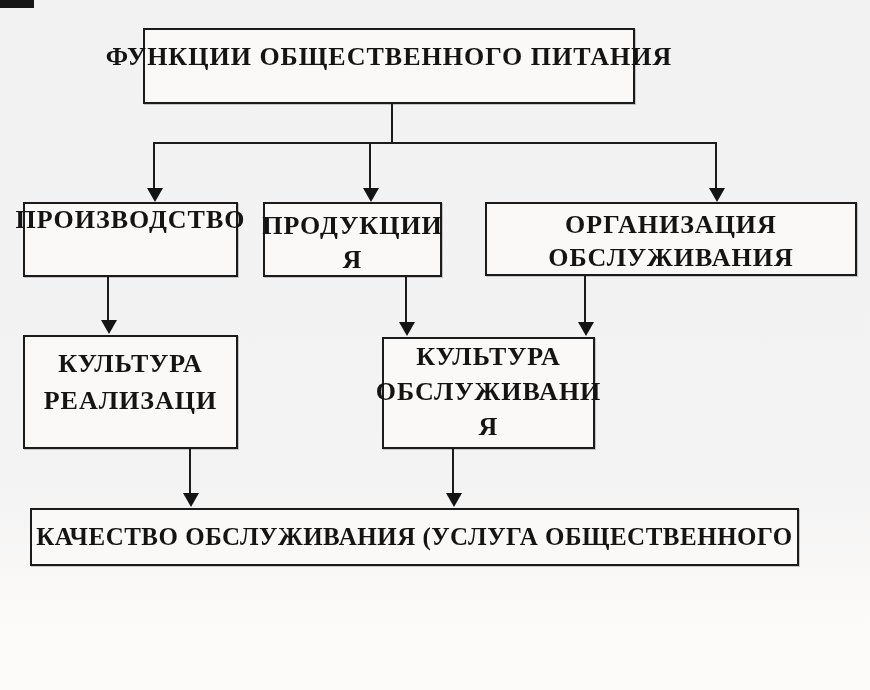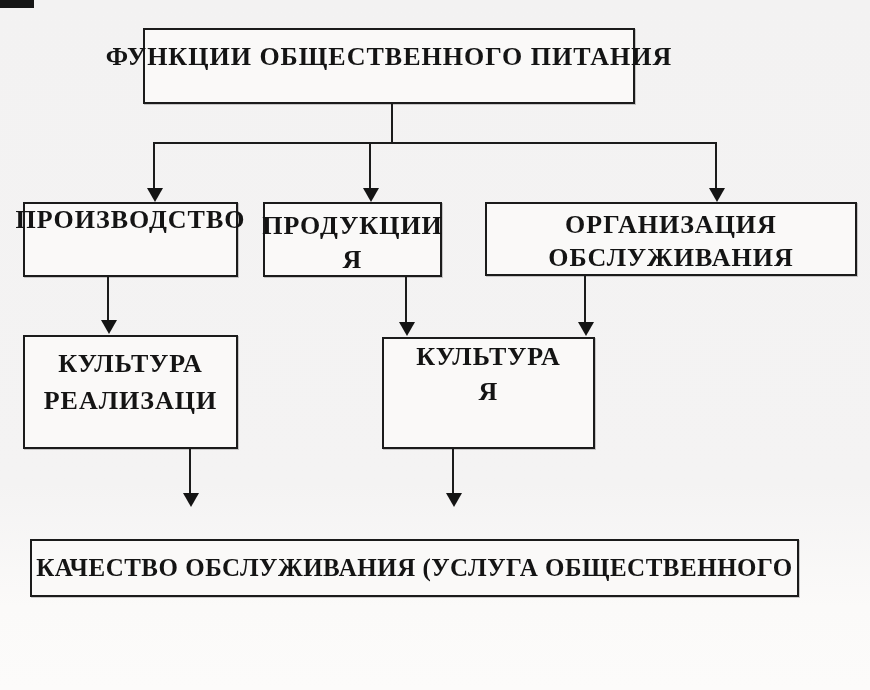--- a/index.html
+++ b/index.html
@@ -22,21 +22,21 @@
     font-weight:700;text-align:center;letter-spacing:1px;
     box-shadow:1px 1px 0 rgba(60,60,60,.25);
   }
   .ln{display:block;white-space:nowrap;}
   .box-title   {left:143px;top:28px; width:492px;height:76px; font-size:26px;padding-top:12px;}
   .box-prod    {left:23px; top:202px;width:215px;height:75px; font-size:26px;padding-top:1px;}
   .box-real    {left:263px;top:202px;width:179px;height:75px; font-size:26px;padding-top:5px;line-height:34px;}
   .box-org     {left:453px;top:202px;width:372px;height:74px; font-size:26px;padding-top:4px;line-height:33px;margin-left:32px;}
   .box-quality {left:23px; top:335px;width:215px;height:114px;font-size:26px;padding-top:8px;line-height:37px;}
   .box-culture {left:382px;top:337px;width:213px;height:112px;font-size:26px;line-height:35px;}
-  .box-bottom  {left:30px; top:508px;width:769px;height:58px; font-size:25px;justify-content:center;padding-top:0;letter-spacing:.5px;margin-top:31px;}
+  .box-bottom  {left:30px; top:508px;width:769px;height:58px; font-size:25px;justify-content:center;padding-top:0;letter-spacing:.5px;}
   .vline,.hline{position:absolute;background:#1b1b1b;}
   .vline{width:2px;}
   .hline{height:2px;}
   .arrowhead{
     position:absolute;width:0;height:0;
     border-left:8px solid transparent;border-right:8px solid transparent;
     border-top:14px solid #141414;
   }
   .caption{
     position:absolute;left:0;top:640px;width:870px;
@@ -70,20 +70,21 @@
     <span class="ln">ОБСЛУЖИВАНИЯ</span>
   </div>
 
   <div class="box box-quality">
     <span class="ln">КУЛЬТУРА</span>
     <span class="ln">РЕАЛИЗАЦИ</span>
   </div>
 
   <div class="box box-culture">
     <span class="ln">КУЛЬТУРА</span>
+    <span class="ln">ОБСЛУЖИВАНИ</span>
     <span class="ln">Я</span>
   </div>
 
   <div class="box box-bottom">
     <span class="ln">КАЧЕСТВО ОБСЛУЖИВАНИЯ (УСЛУГА ОБЩЕСТВЕННОГО</span>
   </div>
 
   <div class="vline" style="left:391px;top:104px;height:40px;"></div>
   <div class="hline" style="left:153px;top:142px;width:564px;"></div>
 

